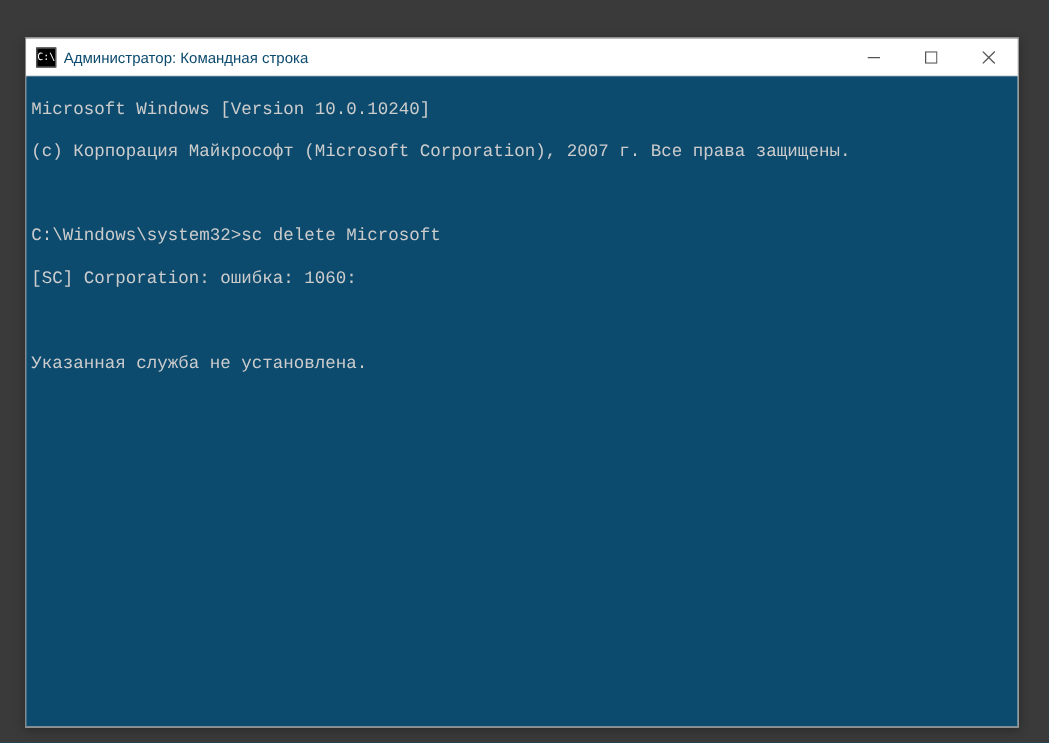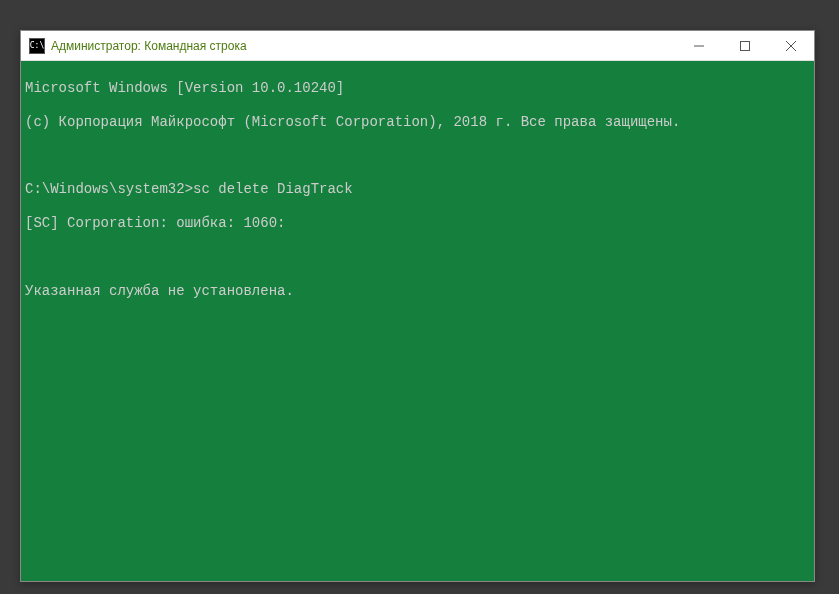--- a/index.html
+++ b/index.html
@@ -40,39 +40,39 @@
       margin-right: 6px;
       display: flex;
       align-items: center;
       justify-content: center;
       font-size: 8px;
       color: #fff;
       font-family: monospace;
     }
     .titlebar-text {
       font-size: 12px;
-      color: #4d7c0f;
+      color: #0c4a6e;
       flex: 1;
     }
     .titlebar-controls {
       display: flex;
     }
     .titlebar-btn {
       width: 46px;
       height: 30px;
       display: flex;
       align-items: center;
       justify-content: center;
       color: #555;
       font-size: 12px;
       cursor: default;
     }
     .console {
       flex: 1;
-      background: #15803d;
+      background: #0c4a6e;
       color: #ccc;
       font-family: Consolas, 'Courier New', monospace;
       font-size: 14px;
       line-height: 1.2;
       padding: 2px 4px;
       overflow: hidden;
       white-space: pre;
     }
     .console-line {
       min-height: 17px;
@@ -114,22 +114,22 @@
       <div class="titlebar-btn close">
         <svg width="10" height="10" viewBox="0 0 10 10">
             <line x1="0" y1="0" x2="10" y2="10" stroke="currentColor" stroke-width="1"></line>
             <line x1="10" y1="0" x2="0" y2="10" stroke="currentColor" stroke-width="1"></line>
           </svg>
       </div>
     </div>
   </div>
   <div class="console">
 <div class="console-line">Microsoft Windows [Version 10.0.10240]</div>
-<div class="console-line">(c) Корпорация Майкрософт (Microsoft Corporation), 2018 г. Все права защищены.</div>
+<div class="console-line">(c) Корпорация Майкрософт (Microsoft Corporation), 2007 г. Все права защищены.</div>
 <div class="console-line"></div>
-<div class="console-line"><span>C:\Windows\system32&gt;</span><span>sc delete DiagTrack</span></div>
+<div class="console-line"><span>C:\Windows\system32&gt;</span><span>sc delete Microsoft</span></div>
 <div class="console-line">[SC] Corporation: ошибка: 1060:</div>
 <div class="console-line"></div>
 <div class="console-line">Указанная служба не установлена.</div>
 <div class="console-line"></div>
 <div class="console-line"></div>
   </div>
 </div>
 
 </body></html>

